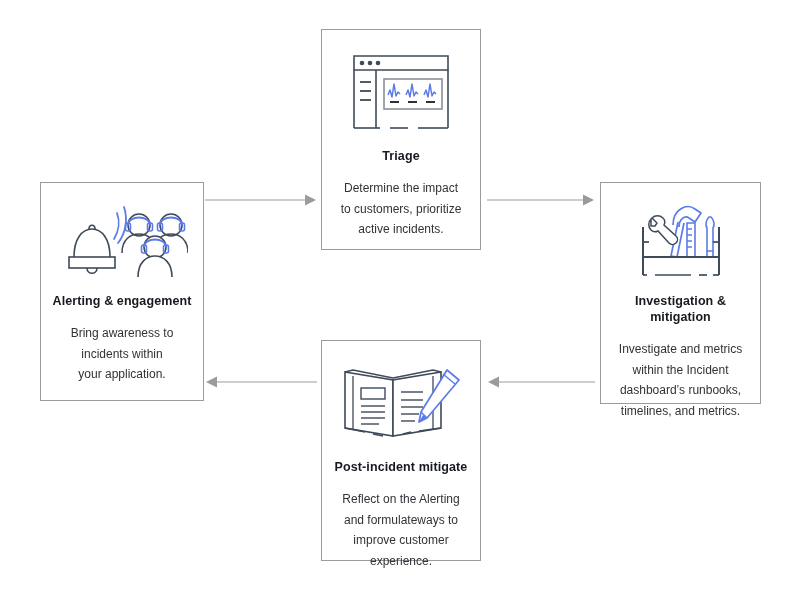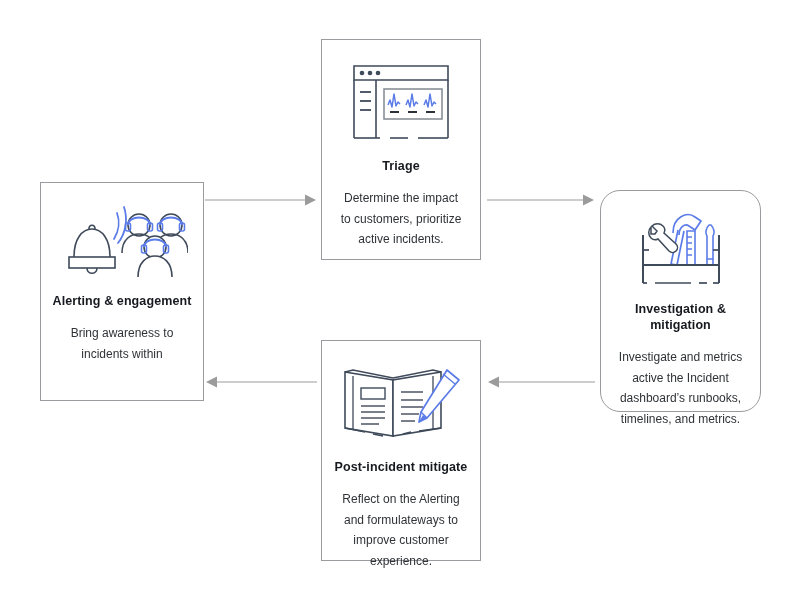--- a/index.html
+++ b/index.html
@@ -24,22 +24,22 @@
     position: absolute;
     box-sizing: border-box;
     border: 1.5px solid #999b9e;
     background: #ffffff;
     display: flex;
     flex-direction: column;
     align-items: center;
     padding: 0;
   }
   .card-alerting      { left: 40px;  top: 182px; width: 164px; height: 219px; }
-  .card-triage        { left: 321px; top: 39px;  width: 160px; height: 221px; }
-  .card-investigation { left: 600px; top: 190px; width: 161px; height: 222px; border-radius: 20px; }
+  .card-triage        { left: 321px; top: 29px;  width: 160px; height: 221px; }
+  .card-investigation { left: 600px; top: 182px; width: 161px; height: 222px; }
   .card-post          { left: 321px; top: 340px; width: 160px; height: 221px; }
 
   .icon-wrap {
     width: 100%;
     display: flex;
     align-items: center;
     justify-content: center;
     flex: 0 0 auto;
   }
   .card-alerting      .icon-wrap { height: 96px; padding-top: 8px; }
@@ -117,20 +117,21 @@
         <path d="M82 82 C82 67, 91 61, 99 61 C107 61, 116 67, 116 82" fill="#ffffff" stroke="#3f4a5a" stroke-width="1.6"></path>
         <path d="M88 52 C88 42, 110 42, 110 52" stroke="#5b7ce8" stroke-width="1.8" fill="none"></path>
         <rect x="85.5" y="50" width="5" height="8" rx="2" stroke="#5b7ce8" stroke-width="1.6" fill="none"></rect>
         <rect x="107.5" y="50" width="5" height="8" rx="2" stroke="#5b7ce8" stroke-width="1.6" fill="none"></rect>
       </svg>
     </div>
     <div class="card-title">Alerting &amp; engagement</div>
     <div class="card-desc">
       <div>Bring awareness to</div>
       <div>incidents within</div>
+      <div>your application.</div>
     </div>
   </div>
 
   <div class="card card-triage">
     <div class="icon-wrap">
       <svg width="110" height="84" viewBox="0 0 110 84" fill="none">
 
         <path d="M8 6 H102 V20 H8 Z" stroke="#3f4a5a" stroke-width="1.6" fill="none"></path>
         <circle cx="16" cy="13" r="2.3" fill="#3f4a5a"></circle>
         <circle cx="24" cy="13" r="2.3" fill="#3f4a5a"></circle>
@@ -191,21 +192,21 @@
         <path d="M84 47 H90" stroke="#3f4a5a" stroke-width="1.7"></path>
         <path d="M14 80 H18" stroke="#3f4a5a" stroke-width="1.7"></path>
         <path d="M26 80 H62" stroke="#3f4a5a" stroke-width="1.7"></path>
         <path d="M70 80 H78" stroke="#3f4a5a" stroke-width="1.7"></path>
         <path d="M84 80 H90" stroke="#3f4a5a" stroke-width="1.7"></path>
       </svg>
     </div>
     <div class="card-title">Investigation &amp; mitigation</div>
     <div class="card-desc">
       <div>Investigate and metrics</div>
-      <div>active the Incident</div>
+      <div>within the Incident</div>
       <div>dashboard’s runbooks,</div>
       <div>timelines, and metrics.</div>
     </div>
   </div>
 
   <div class="card card-post">
     <div class="icon-wrap">
       <svg width="132" height="86" viewBox="0 0 132 86" fill="none">
 
         <path d="M10 12 L58 20 L58 76 L10 68 Z" stroke="#3f4a5a" stroke-width="1.6" fill="#ffffff"></path>

